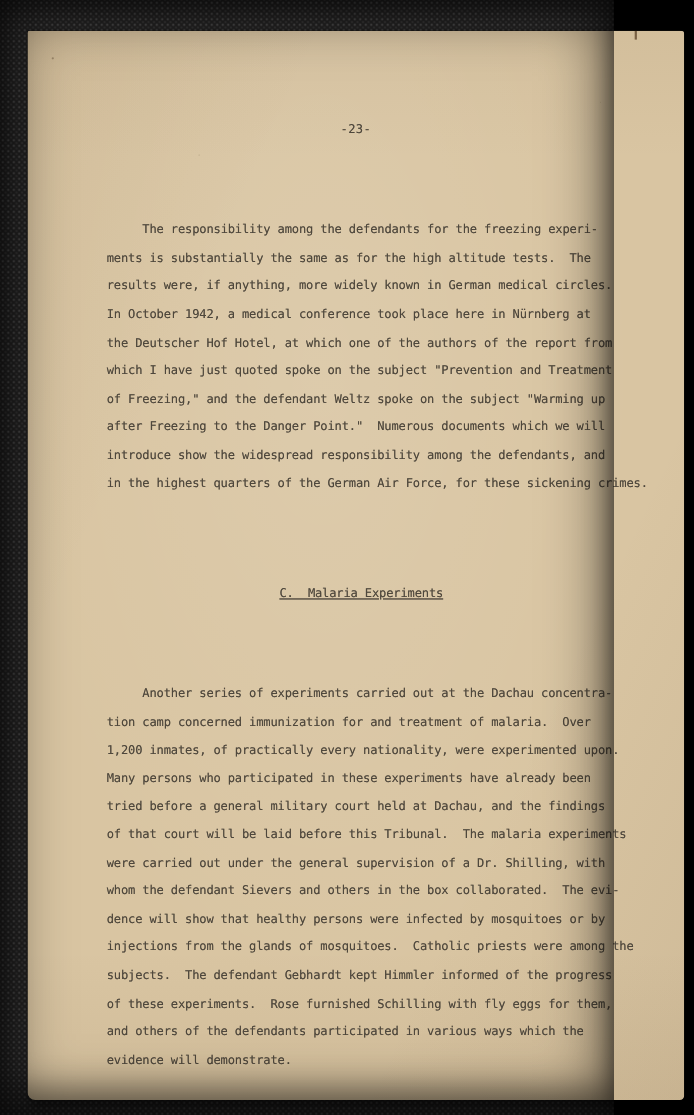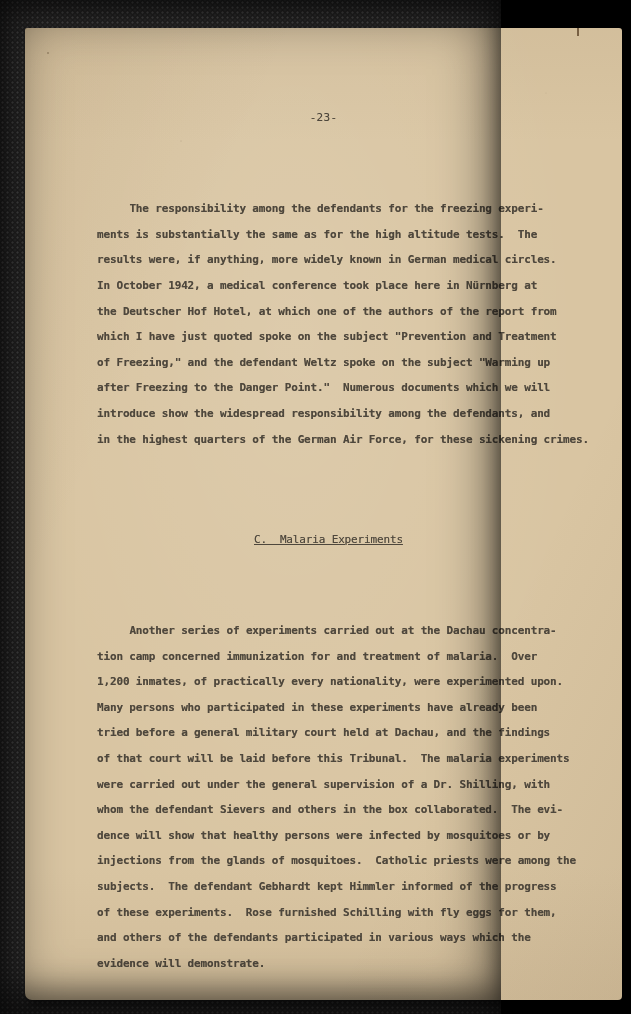--- a/index.html
+++ b/index.html
@@ -5,21 +5,21 @@
   * { margin: 0; padding: 0; box-sizing: border-box; }
   html, body {
     width: 631px; height: 1014px;
     overflow: hidden;
     background: #000;
     font-family: "DejaVu Sans Mono", "Liberation Mono", monospace;
   }
   
   .scan {
     position: relative;
-    width: 501px; height: 1014px;
+    width: 558px; height: 1014px;
     background-color: #232222;
     background-image:
       radial-gradient(circle, rgba(140,140,140,0.34) 0.7px, rgba(0,0,0,0) 1.5px),
       radial-gradient(circle, rgba(110,110,110,0.22) 0.7px, rgba(0,0,0,0) 1.5px);
     background-size: 5px 5px, 5px 5px;
     background-position: 0 0, 2.5px 2.5px;
   }
   .vignette {
     position: absolute; inset: 0;
     box-shadow:
@@ -61,21 +61,21 @@
   }
   .body-text {
     position: absolute;
     left: 72px; top: 117px;
     width: 508px;
     font-size: 11px;
     line-height: 25.6px;
     letter-spacing: -0.15px;
     white-space: pre-wrap;
   }
-  .para { margin: 0; font-weight: bold; }
+  .para { margin: 0; }
   .section-heading {
     margin: 24px 0 14px 157px;
     white-space: pre;
     text-decoration: underline;
   }
   
   .paper-specks {
     position: absolute;
     left: 22px; top: 24px;
     width: 2px; height: 2px;

